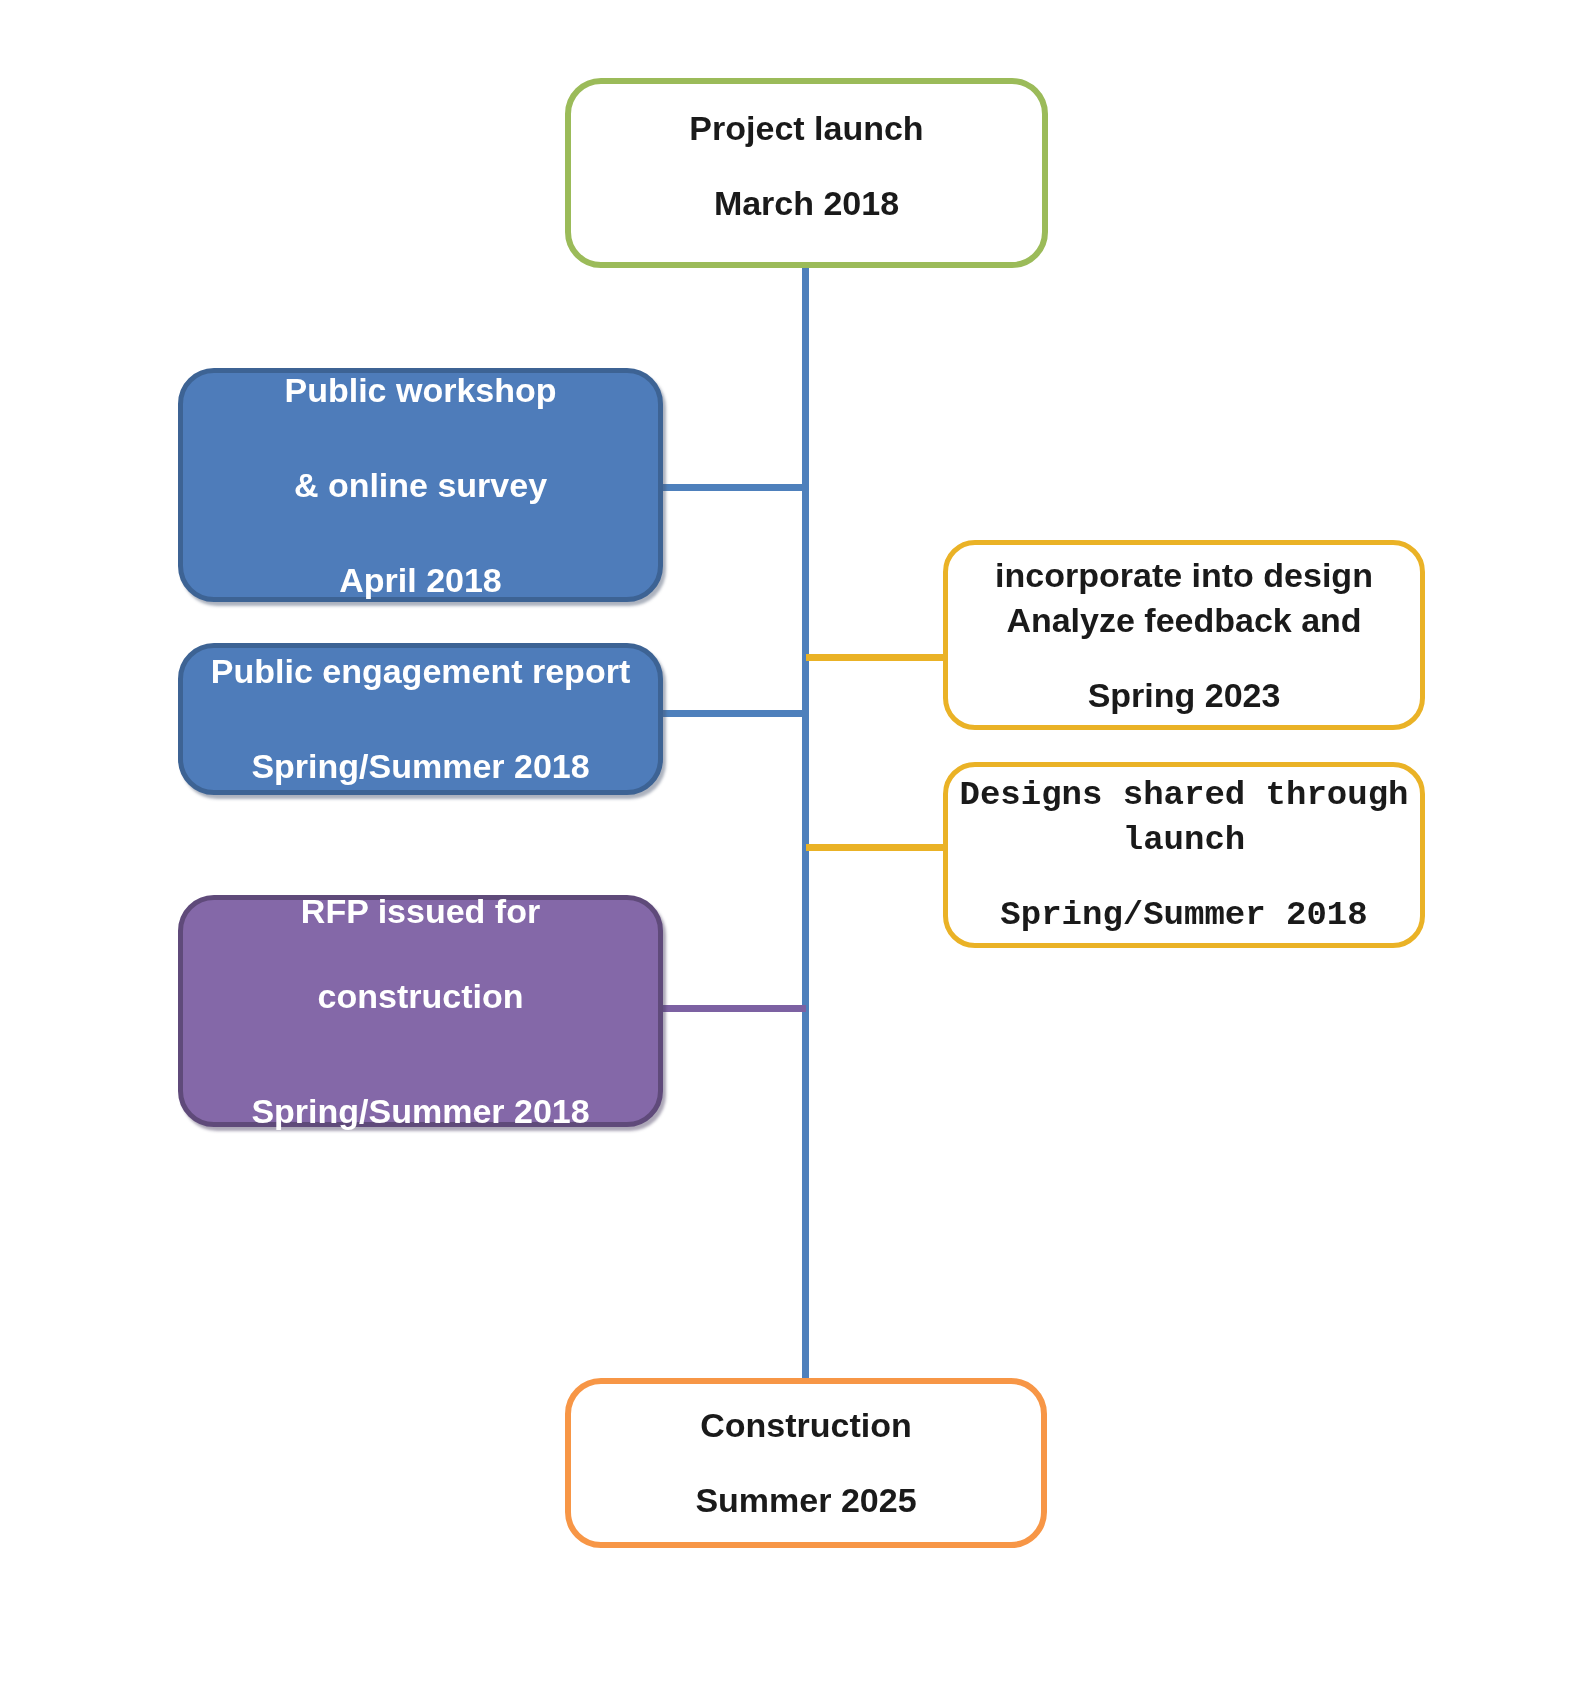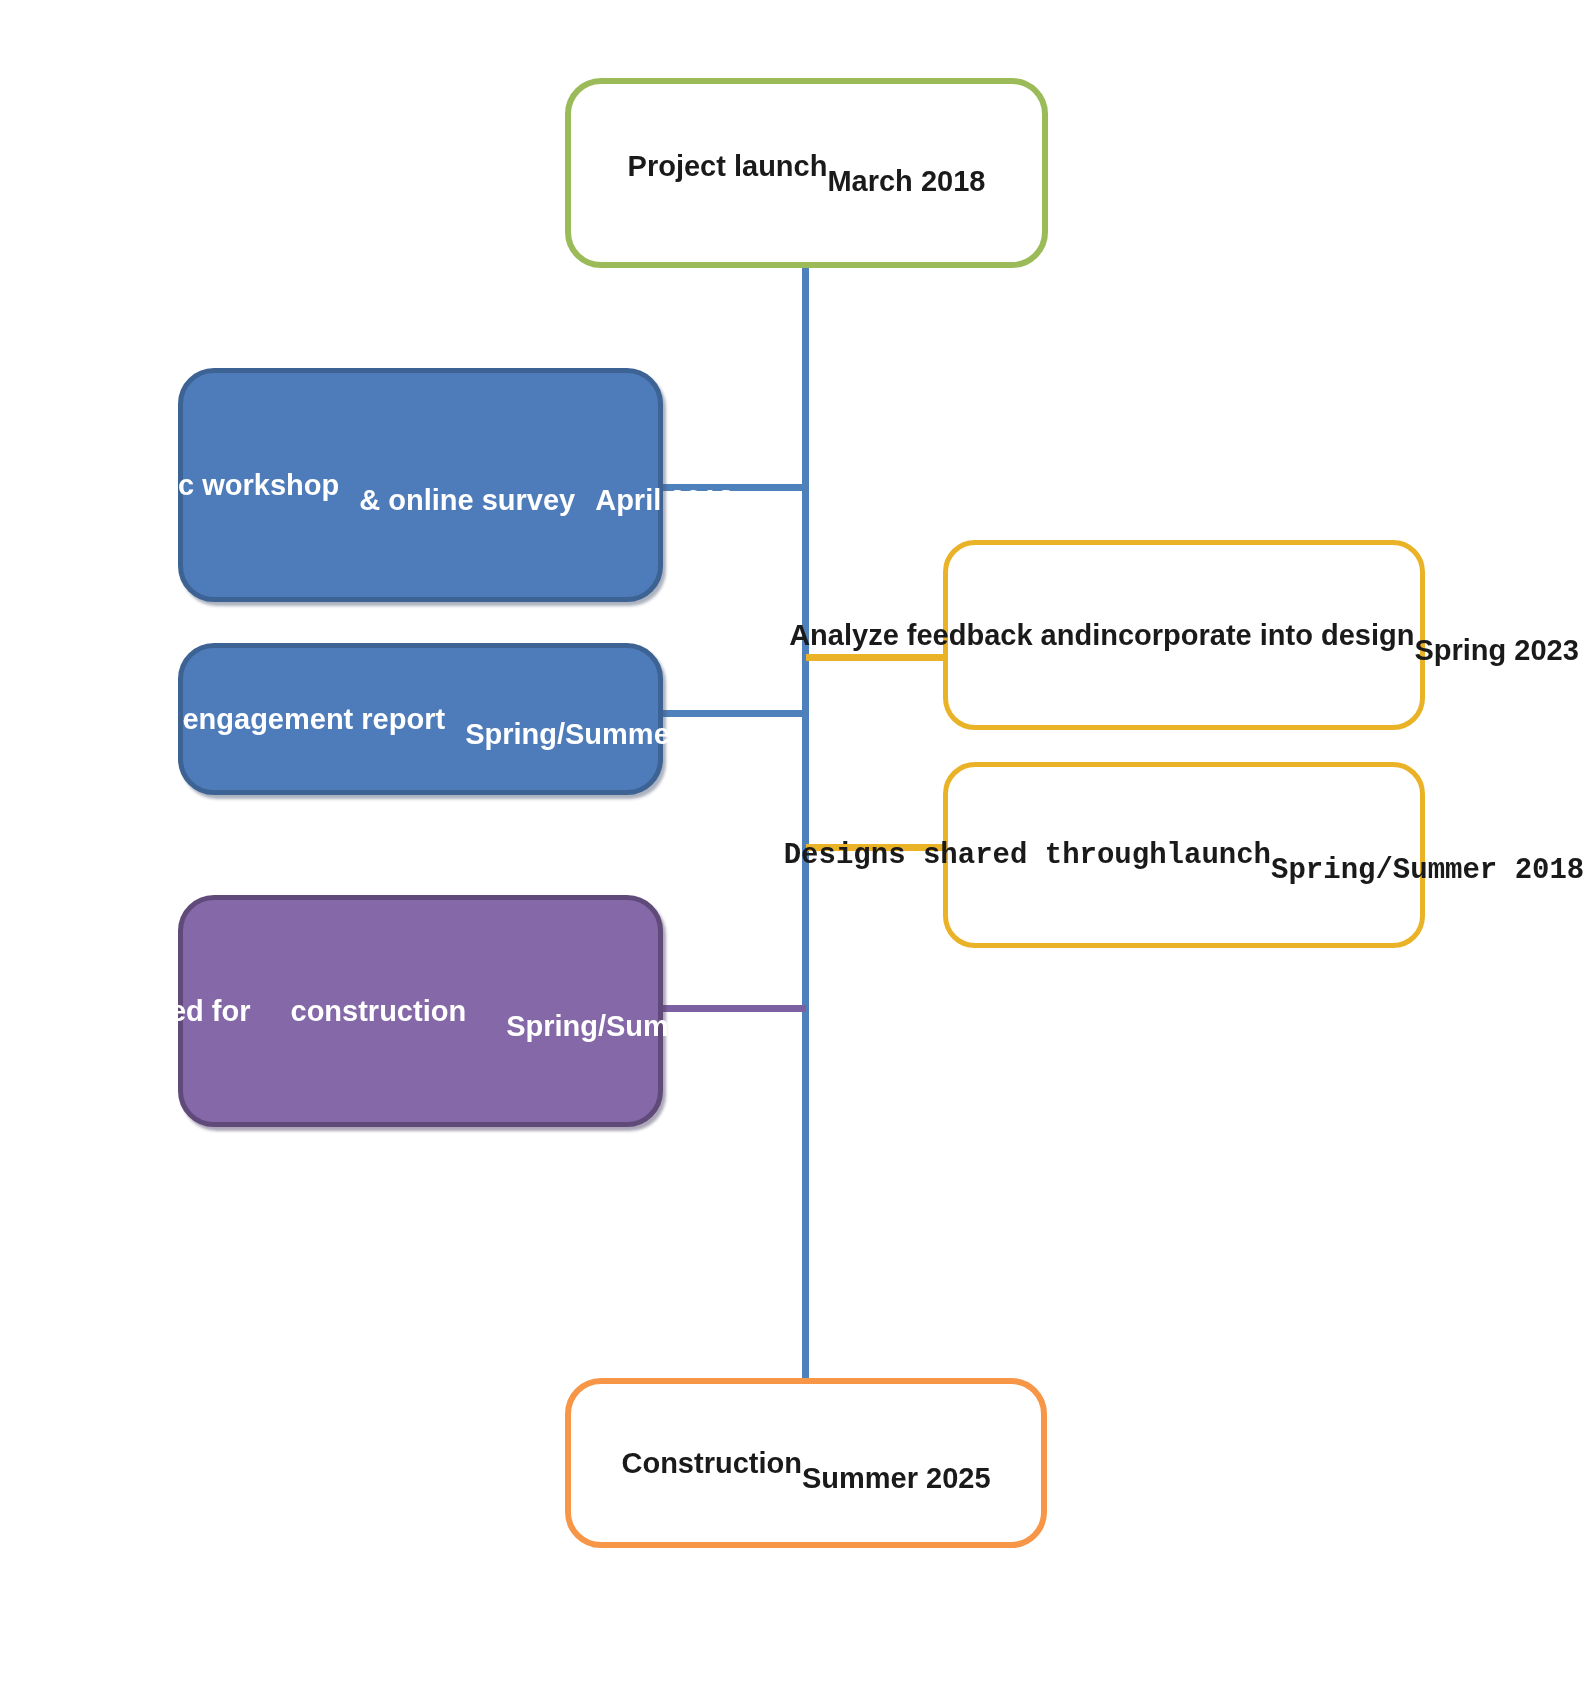--- a/index.html
+++ b/index.html
@@ -14,26 +14,26 @@
     height: 1703px;
     background: #ffffff;
     overflow: hidden;
   }
   
   .box {
     position: absolute;
     box-sizing: border-box;
     border-radius: 36px;
     display: flex;
-    flex-direction: row;
+    flex-direction: column;
     align-items: center;
     justify-content: center;
     text-align: center;
     font-weight: bold;
-    font-size: 29px;
+    font-size: 34px;
     color: var(--text_dark);
     background: #ffffff;
   }
   .ln { line-height: 45px; white-space: nowrap; }
   .gap { margin-top: 30px; }
 
   .outline-green  { border: 6px solid var(--accent_green); }
   .outline-orange { border: 6px solid var(--accent_orange); }
   .outline-gold   { border: 5px solid var(--accent_gold); border-radius: 32px; }
 
@@ -97,22 +97,22 @@
     <div class="ln gap">&amp; online survey</div>
     <div class="ln gap">April 2018</div>
   </div>
 
   <div id="box-report" class="box fill-blue">
     <div class="ln">Public engagement report</div>
     <div class="ln gap">Spring/Summer 2018</div>
   </div>
 
   <div id="box-analyze" class="box outline-gold">
+    <div class="ln">incorporate into design</div>
     <div class="ln">Analyze feedback and</div>
-    <div class="ln">incorporate into design</div>
     <div class="ln gap">Spring 2023</div>
   </div>
 
   <div id="box-designs" class="box outline-gold">
     <div class="ln">Designs shared through</div>
     <div class="ln">launch</div>
     <div class="ln gap">Spring/Summer 2018</div>
   </div>
 
   <div id="box-rfp" class="box fill-purple">

